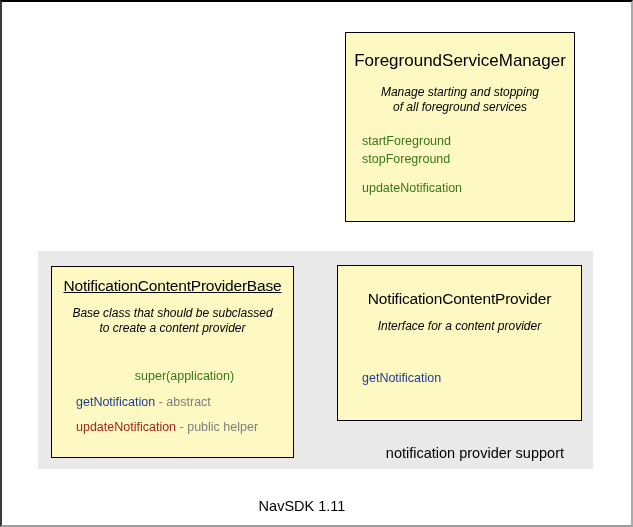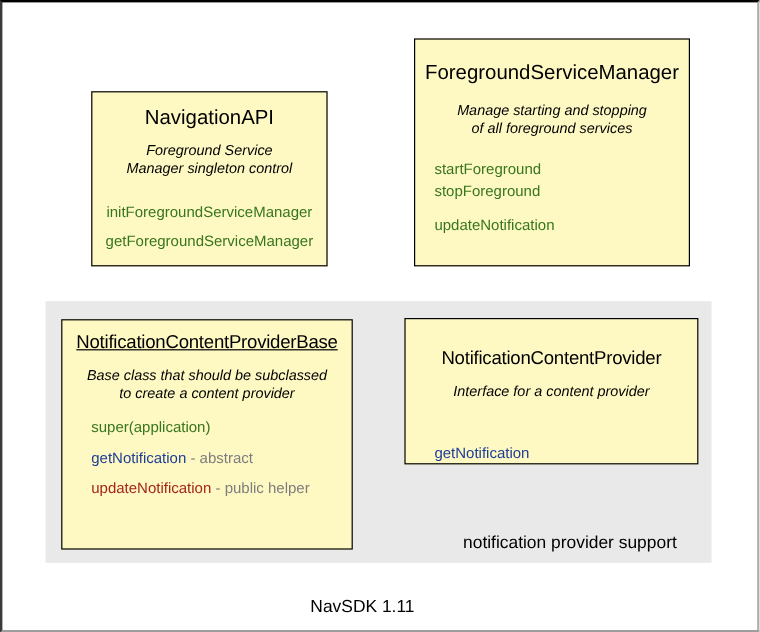--- a/index.html
+++ b/index.html
@@ -33,21 +33,21 @@
   .box {
     position:absolute;
     background:#fef9c3;
     border:1.5px solid #000000;
     box-sizing:border-box;
     text-align:center;
   }
   #box-nav-api  { left:74px;  top:74px;  width:197px; height:146px; }
   #box-fsm      { left:343px; top:30px;  width:230px; height:190px; }
   #box-ncpb     { left:49px;  top:264px; width:243px; height:192px; }
-  #box-ncp      { left:335px; top:263px; width:245px; height:122px; }
+  #box-ncp      { left:335px; top:263px; width:245px; height:156px; }
 
   .box-title { font-size:17px; line-height:20px; }
   .box-title.small { font-size:15.5px; letter-spacing:-0.2px; }
   #box-nav-api .box-title { margin-top:11px; }
   #box-fsm     .box-title { margin-top:18px; }
   #box-ncpb    .box-title { margin-top:9px;text-decoration:underline; }
   #box-ncp     .box-title { margin-top:23px; }
 
   .box-desc { font-size:12px; line-height:15px; margin-top:10px;font-style:italic; }
   #box-fsm .box-desc { margin-top:14px; }
@@ -56,21 +56,21 @@
   .method.left { text-align:left; }
   #box-fsm  .method.left { padding-left:16px; }
   #box-ncpb .method.left { padding-left:24px; }
   #box-ncp  .method.left { padding-left:24px; }
 
   #box-nav-api .m1 { margin-top:21px; }
   #box-nav-api .m2 { margin-top:8px; }
   #box-fsm  .m1 { margin-top:18px; }
   #box-fsm  .m2 { margin-top:2px; }
   #box-fsm  .m3 { margin-top:13px; }
-  #box-ncpb .m1 { margin-top:12px; }
+  #box-ncpb .m1 { margin-top:32px;text-align:center; }
   #box-ncpb .m2 { margin-top:9px; }
   #box-ncpb .m3 { margin-top:10px; }
   #box-ncp  .m1 { margin-top:36px; }
 
   .caption {
     position:absolute;
     left:0; top:496px; width:600px;
     text-align:center;
     font-size:14.5px;
     color:#000;
@@ -78,29 +78,20 @@
 </style>
 </head>
 <body>
 
 <div class="canvas">
 
   <div class="gray-region" style="background: rgb(233, 233, 233);">
     <div class="region-label">notification provider support</div>
   </div>
 
-  <div class="box" id="box-nav-api">
-    <div class="box-title">NavigationAPI</div>
-    <div class="box-desc">
-      <div>Foreground Service</div>
-      <div>Manager singleton control</div>
-    </div>
-    <div class="method m1" style="color: rgb(56, 118, 29);">initForegroundServiceManager</div>
-    <div class="method m2" style="color: rgb(56, 118, 29);">getForegroundServiceManager</div>
-  </div>
 
   <div class="box" id="box-fsm">
     <div class="box-title">ForegroundServiceManager</div>
     <div class="box-desc">
       <div>Manage starting and stopping</div>
       <div>of all foreground services</div>
     </div>
     <div class="method left m1" style="color: rgb(56, 118, 29);">startForeground</div>
     <div class="method left m2" style="color: rgb(56, 118, 29);">stopForeground</div>
     <div class="method left m3" style="color: rgb(56, 118, 29);">updateNotification</div>

